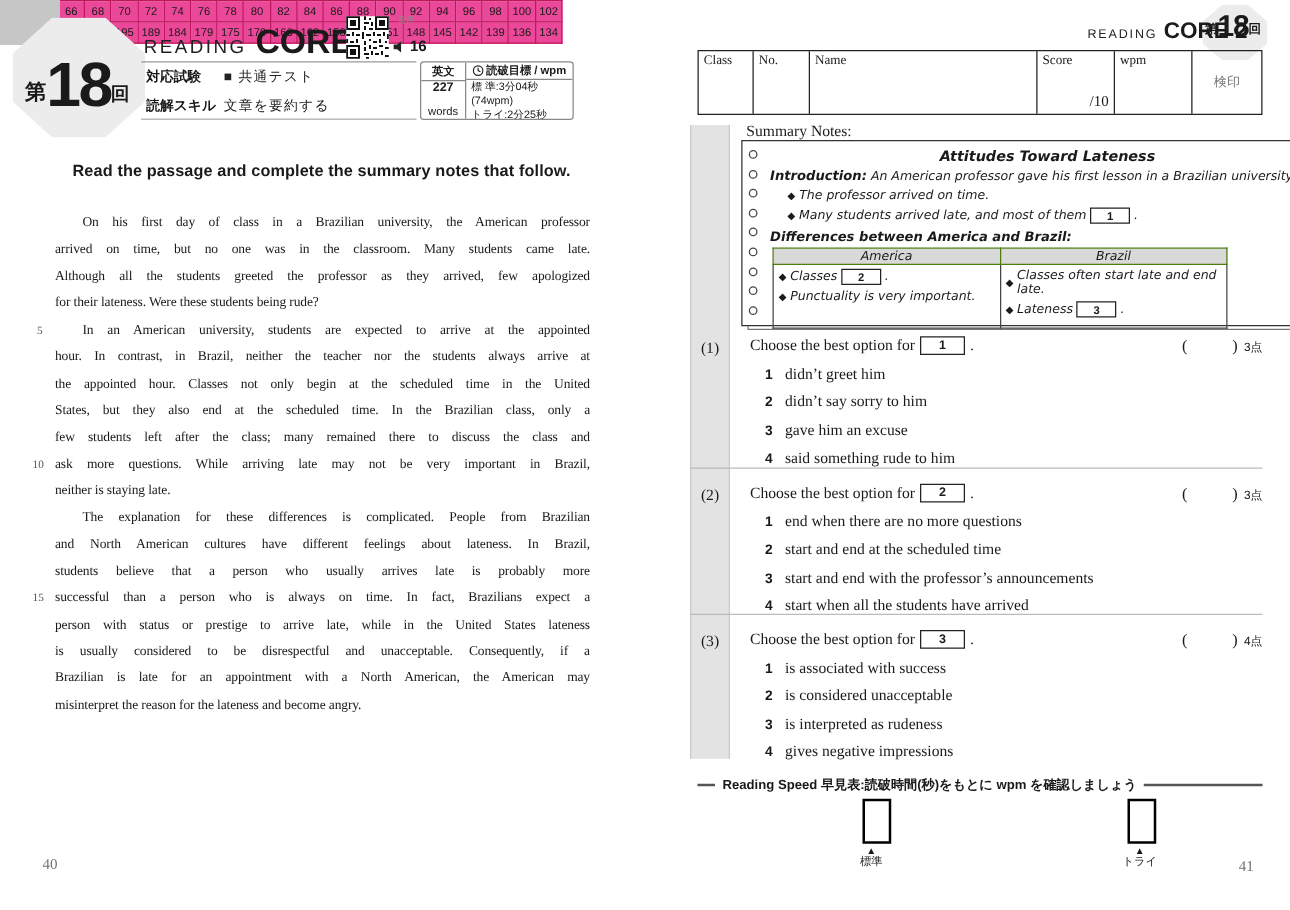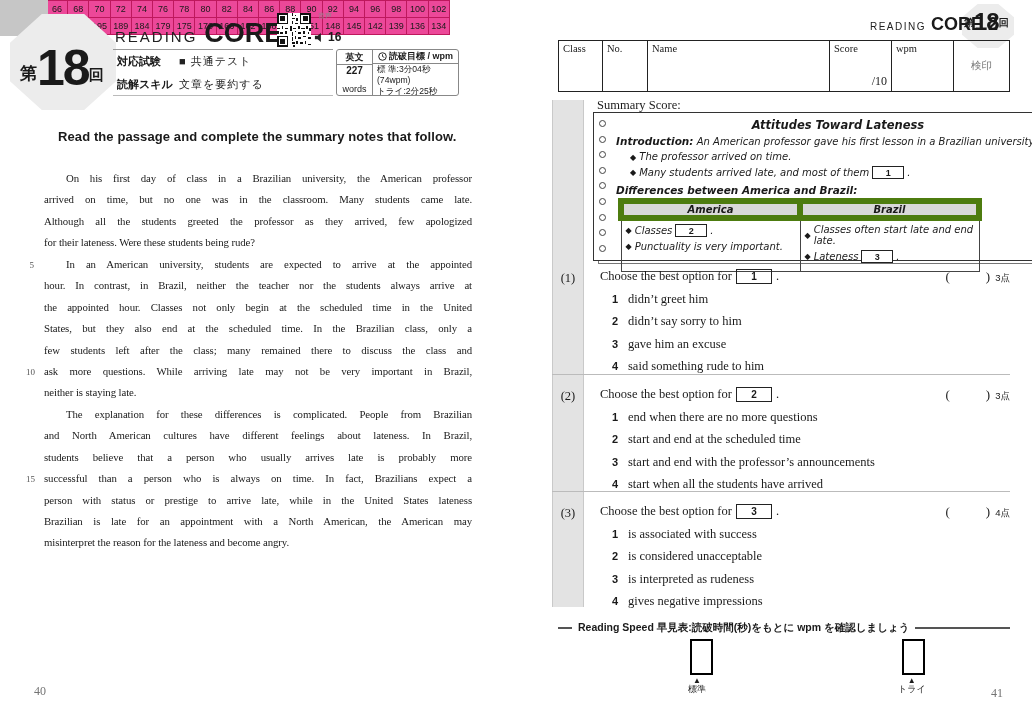--- a/index.html
+++ b/index.html
@@ -82,21 +82,21 @@
   .sum-intro { position:absolute; left:22px; top:22px; font-size:10px; }
   .sum-intro b { font-size:10.5px; }
   .sum-b1 { position:absolute; left:36px; top:38px; font-size:10px; }
   .sum-b2 { position:absolute; left:36px; top:53px; font-size:10px; display:flex; align-items:center; gap:3px; }
   .numbox { display:inline-flex; align-items:center; justify-content:center; width:32px; height:13px;
             border:1.3px solid #222; font-family:"Liberation Sans", sans-serif; font-style:normal;
             font-weight:700; font-size:9px; background:#fff; }
   .sum-diff { position:absolute; left:22px; top:71px; font-size:10.5px; font-weight:700; }
   .sum-table { position:absolute; left:24px; top:85px; width:364px; border:1px solid #444;
                border-collapse:collapse; font-size:10px; }
-  .sum-table th { border:6px solid #4d7c0f; background:#d9d9d9; font-weight:700; font-size:10px;
+  .sum-table th { border:1px solid #4d7c0f; background:#d9d9d9; font-weight:400; font-size:10px;
                   height:13px; text-align:center; }
   .sum-table td { border:1px solid #444; vertical-align:top; padding:3px 4px 4px 4px; width:50%; }
   .sum-li { display:flex; align-items:center; gap:3px; margin-bottom:4px; }
   .diamond { font-style:normal; font-size:8px; }
 
   
   .gutter { left:552px; top:100px; width:32px; height:507px; background:#e3e3e3;
             border-left:1px solid #c9c9c9; border-right:1px solid #c9c9c9; }
   .qdivider { left:552px; width:458px; height:1px; background:#bbb; }
   .qnum { left:552px; width:32px; text-align:center; font-family:"Liberation Serif", serif;
@@ -258,20 +258,24 @@
     <div class="pline">
         <span class="lnum">15</span>
         <span class="ltext">successful than a person who is always on time.  In fact, Brazilians expect a</span>
       </div>
     <div class="pline">
         <span class="lnum"></span>
         <span class="ltext">person with status or prestige to arrive late, while in the United States lateness</span>
       </div>
     <div class="pline">
         <span class="lnum"></span>
+        <span class="ltext">is usually considered to be disrespectful and unacceptable.  Consequently, if a</span>
+      </div>
+    <div class="pline">
+        <span class="lnum"></span>
         <span class="ltext">Brazilian is late for an appointment with a North American, the American may</span>
       </div>
     <div class="pline pend">
         <span class="lnum"></span>
         <span class="ltext">misinterpret the reason for the lateness and become angry.</span>
       </div>
   </div>
 
   <div class="abs pageno pageno-left">40</div>
 
@@ -293,21 +297,21 @@
     <div class="sc-cell sc-score">
       <span>Score</span>
       <span class="sc-denom">/10</span>
     </div>
     <div class="sc-cell sc-wpm">wpm</div>
     <div class="sc-cell sc-stamp">検印</div>
   </div>
 
   <div class="abs gutter"></div>
 
-  <div class="abs summary-label">Summary Score:</div>
+  <div class="abs summary-label">Summary Notes:</div>
   <div class="abs summary-box">
     <div class="holes">
       <div class="hole"></div>
       <div class="hole"></div>
       <div class="hole"></div>
       <div class="hole"></div>
       <div class="hole"></div>
       <div class="hole"></div>
       <div class="hole"></div>
       <div class="hole"></div>

